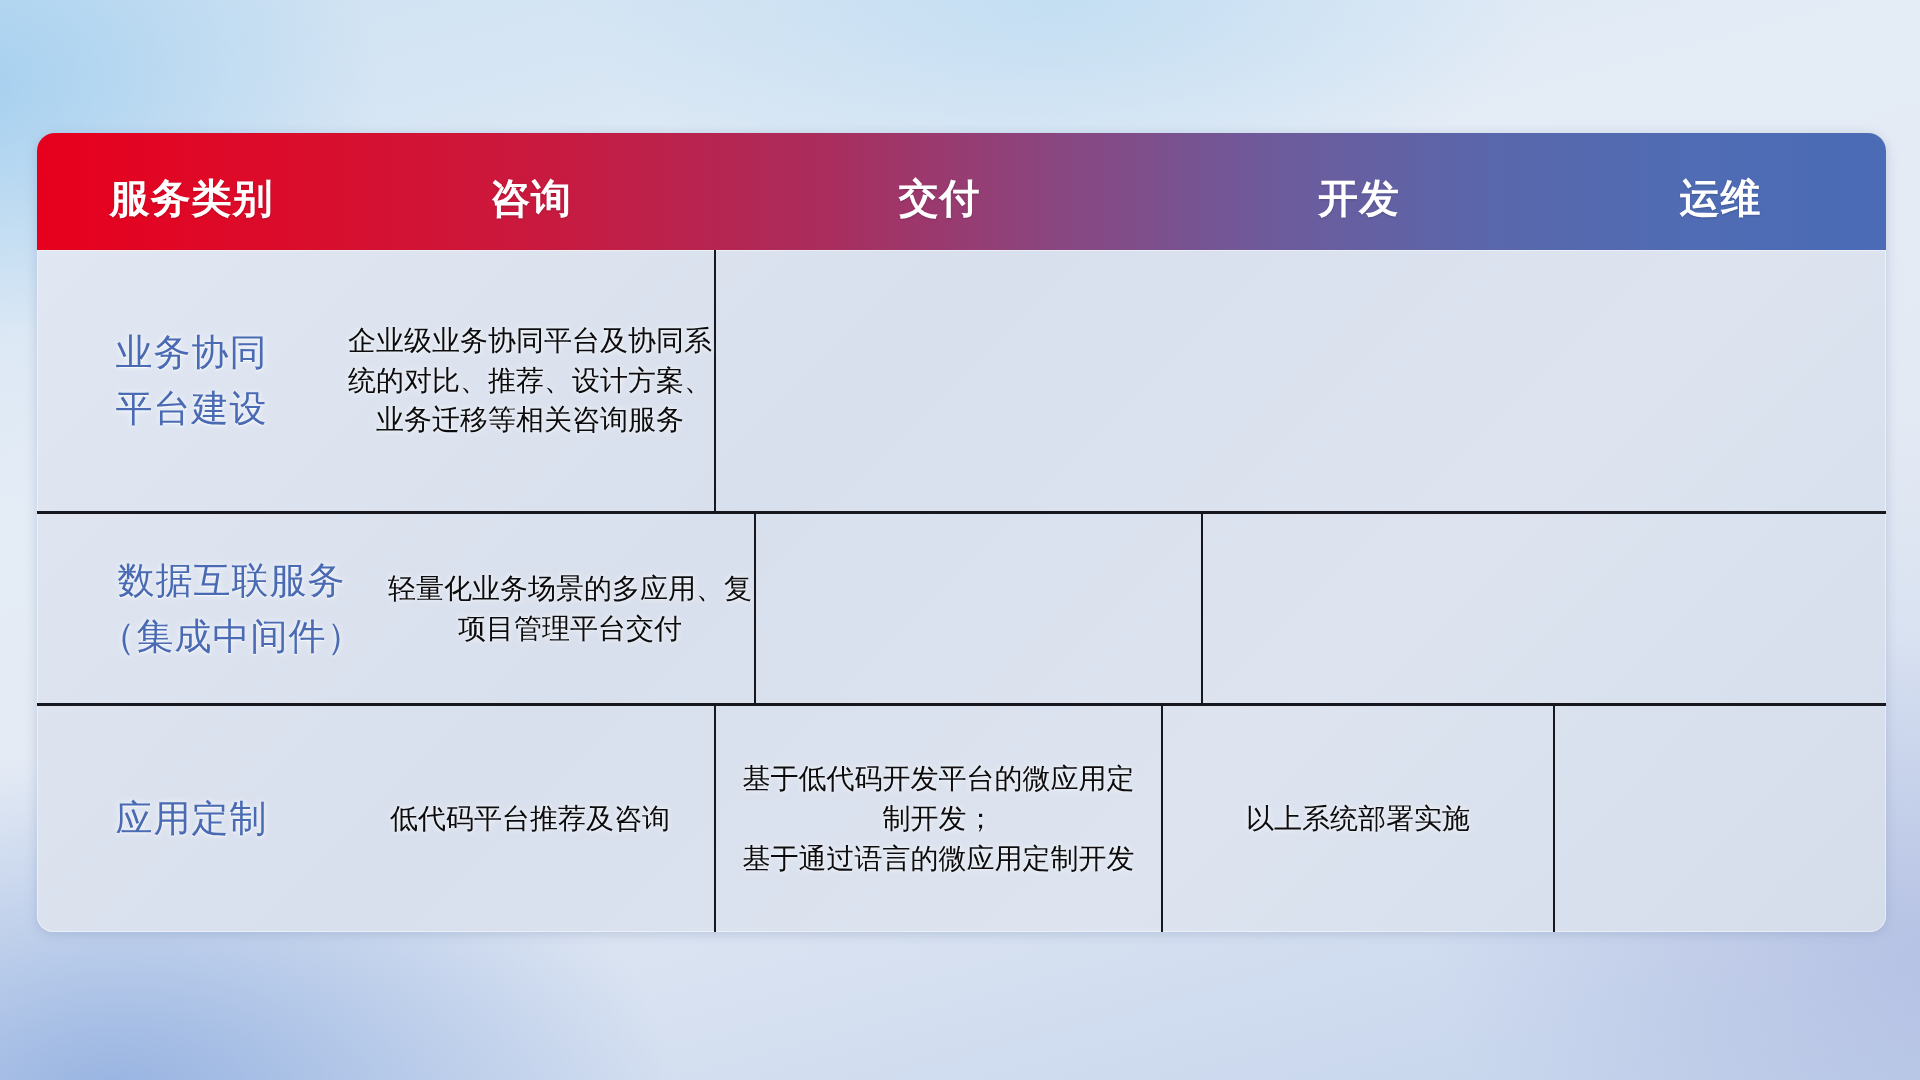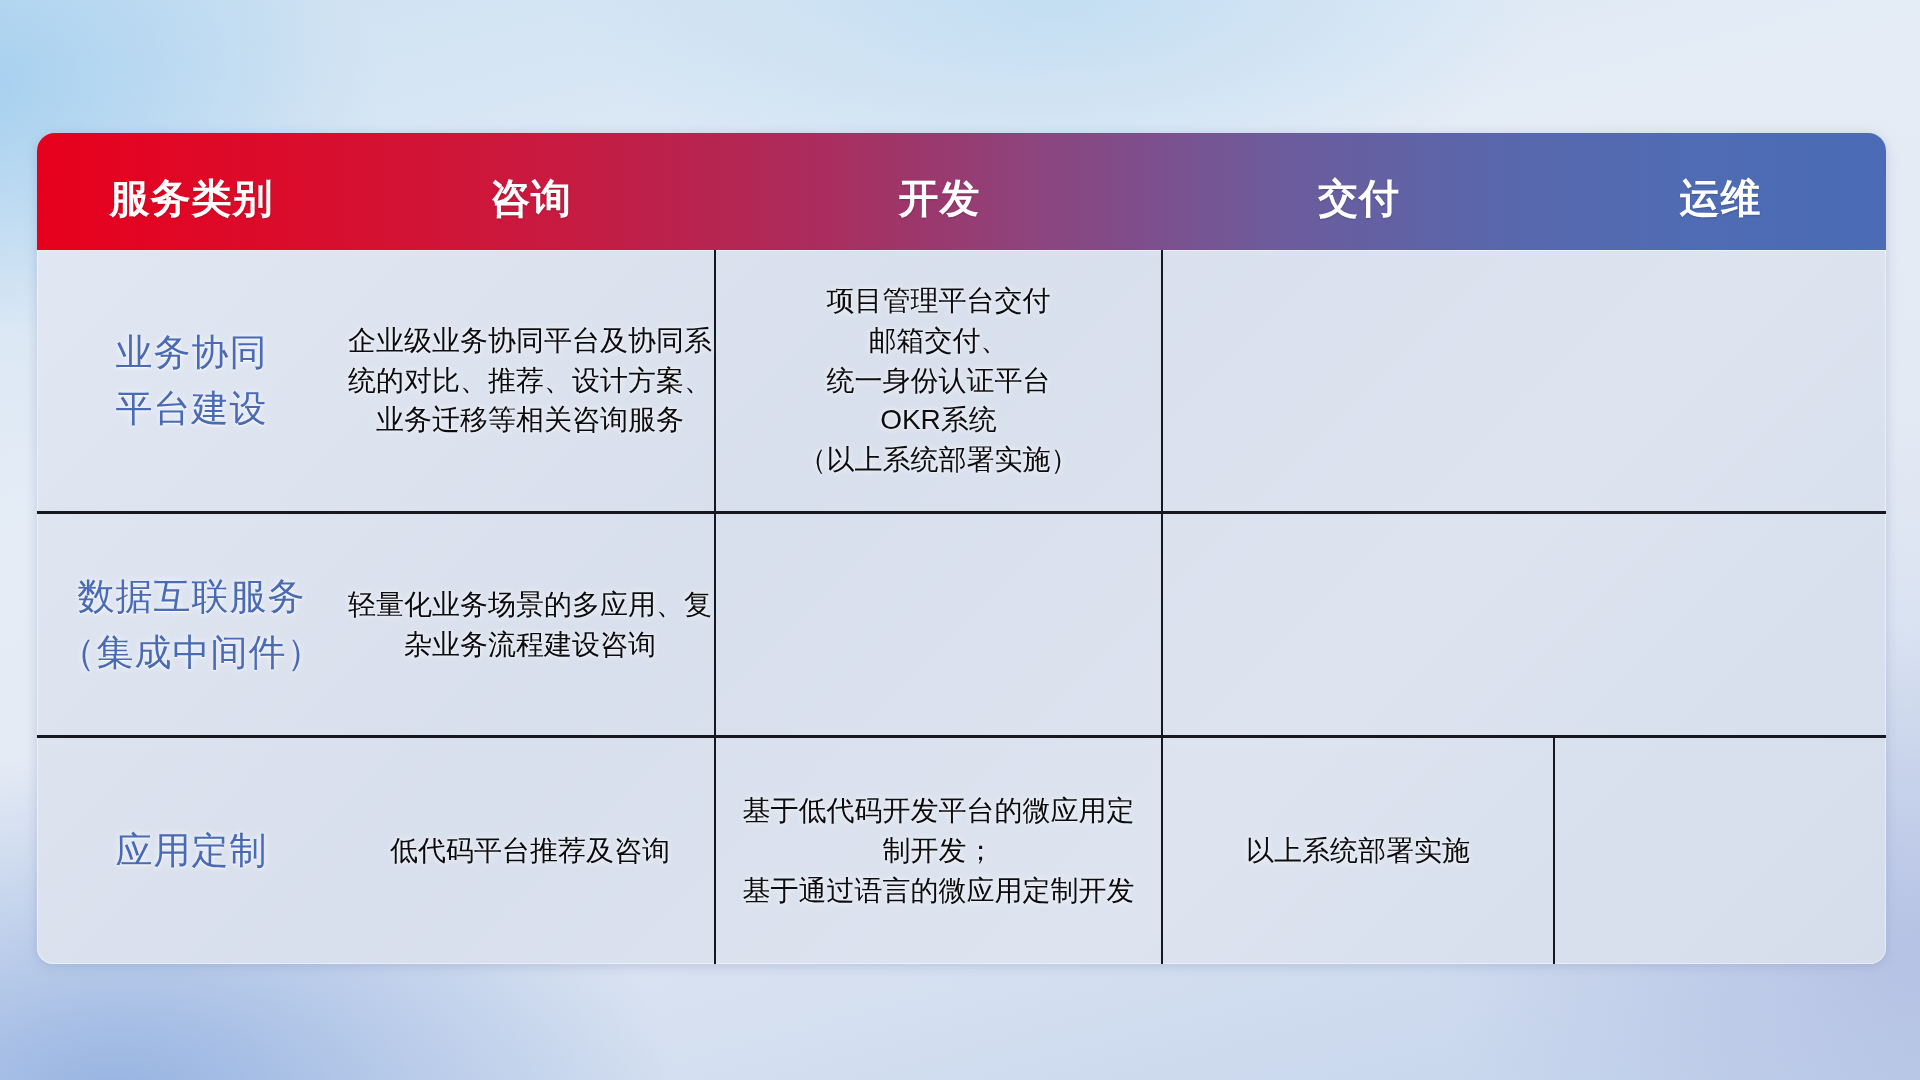--- a/index.html
+++ b/index.html
@@ -39,21 +39,21 @@
     border-radius:0 0 16px 16px;overflow:hidden;
     background:linear-gradient(135deg,#e0e7f2 0%,#d9e0ed 38%,#dde4f0 68%,#d5ddeb 100%);
     box-shadow:inset 0 0 0 1px rgba(255,255,255,0.45);
   }
   .row{
     display:grid;
     grid-template-columns:309px 370px 447px 392px 331px;
     box-sizing:border-box;
   }
   .row.r1{height:264px;}
-  .row.r2{height:224px;}
+  .row.r2{height:192px;padding-left:40px;}
   .row.r3{height:226px;}
   .row.hline{border-bottom:3px solid #16171f;}
   .cell{
     display:flex;align-items:center;justify-content:center;
     box-sizing:border-box;
     font-size:28px;line-height:1.42;color:#0c0c0e;
     text-align:center;white-space:pre;
     padding:6px 2px;
     text-shadow:0 0 6px rgba(255,255,255,0.85),0 0 2px rgba(255,255,255,0.7);
   }
@@ -66,45 +66,40 @@
 </style>
 </head>
 <body>
 
 <div class="stage">
   <div class="card">
 
     <div class="header">
       <div class="hcell">服务类别</div>
       <div class="hcell">咨询</div>
+      <div class="hcell">交付</div>
       <div class="hcell">开发</div>
-      <div class="hcell">交付</div>
       <div class="hcell">运维</div>
     </div>
 
     <div class="tbody">
 
       <div class="row r1 hline">
         <div class="cell cat">业务协同
 平台建设</div>
         <div class="cell vline">企业级业务协同平台及协同系
 统的对比、推荐、设计方案、
 业务迁移等相关咨询服务</div>
-        <div class="cell vline">项目管理平台交付
-邮箱交付、
-统一身份认证平台
-OKR系统
-（以上系统部署实施）</div>
       </div>
 
       <div class="row r2 hline">
         <div class="cell cat">数据互联服务
 （集成中间件）</div>
         <div class="cell vline">轻量化业务场景的多应用、复
-杂业务流程建设咨询</div>
+项目管理平台交付</div>
         <div class="cell vline"></div>
         <div class="cell"></div>
       </div>
 
       <div class="row r3">
         <div class="cell cat">应用定制</div>
         <div class="cell vline">低代码平台推荐及咨询</div>
         <div class="cell vline">基于低代码开发平台的微应用定
 制开发；
 基于通过语言的微应用定制开发</div>

